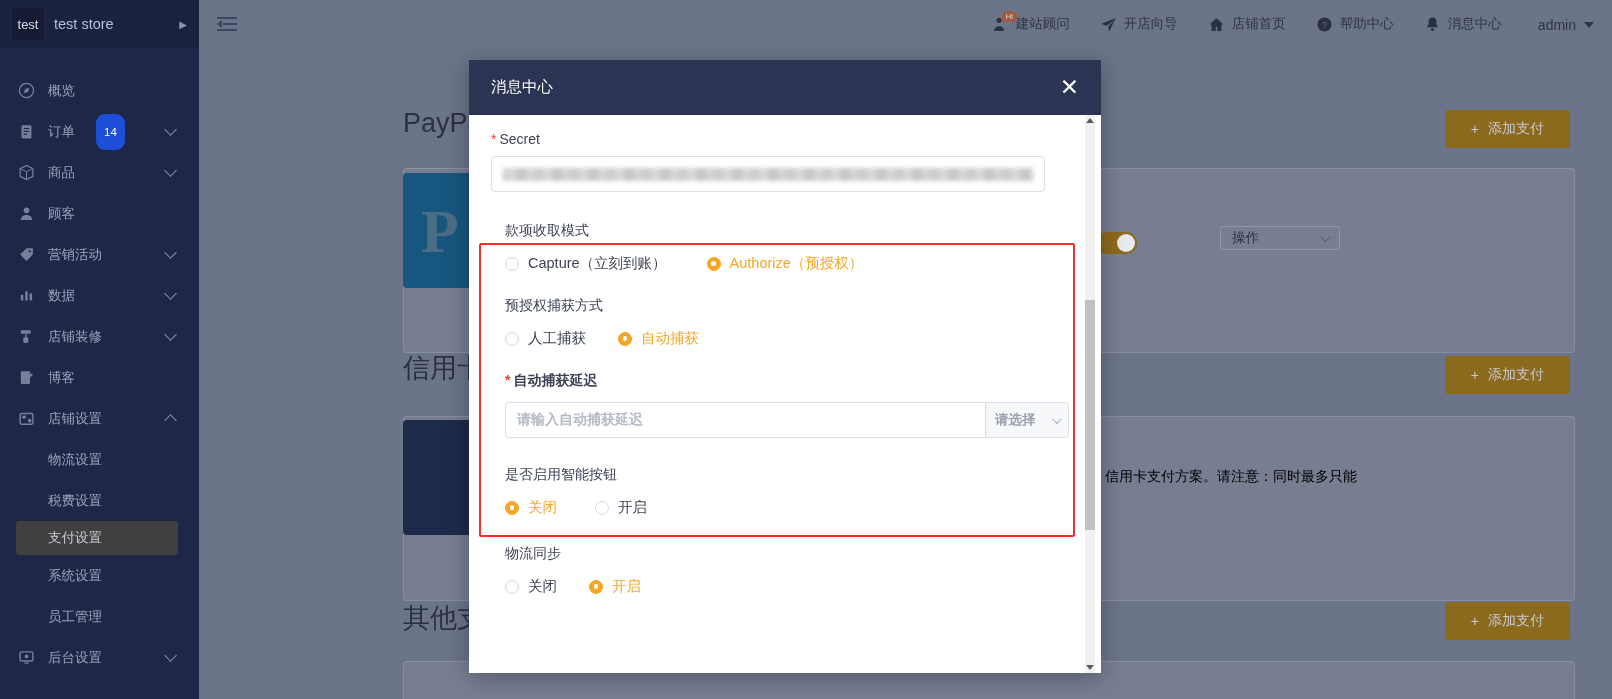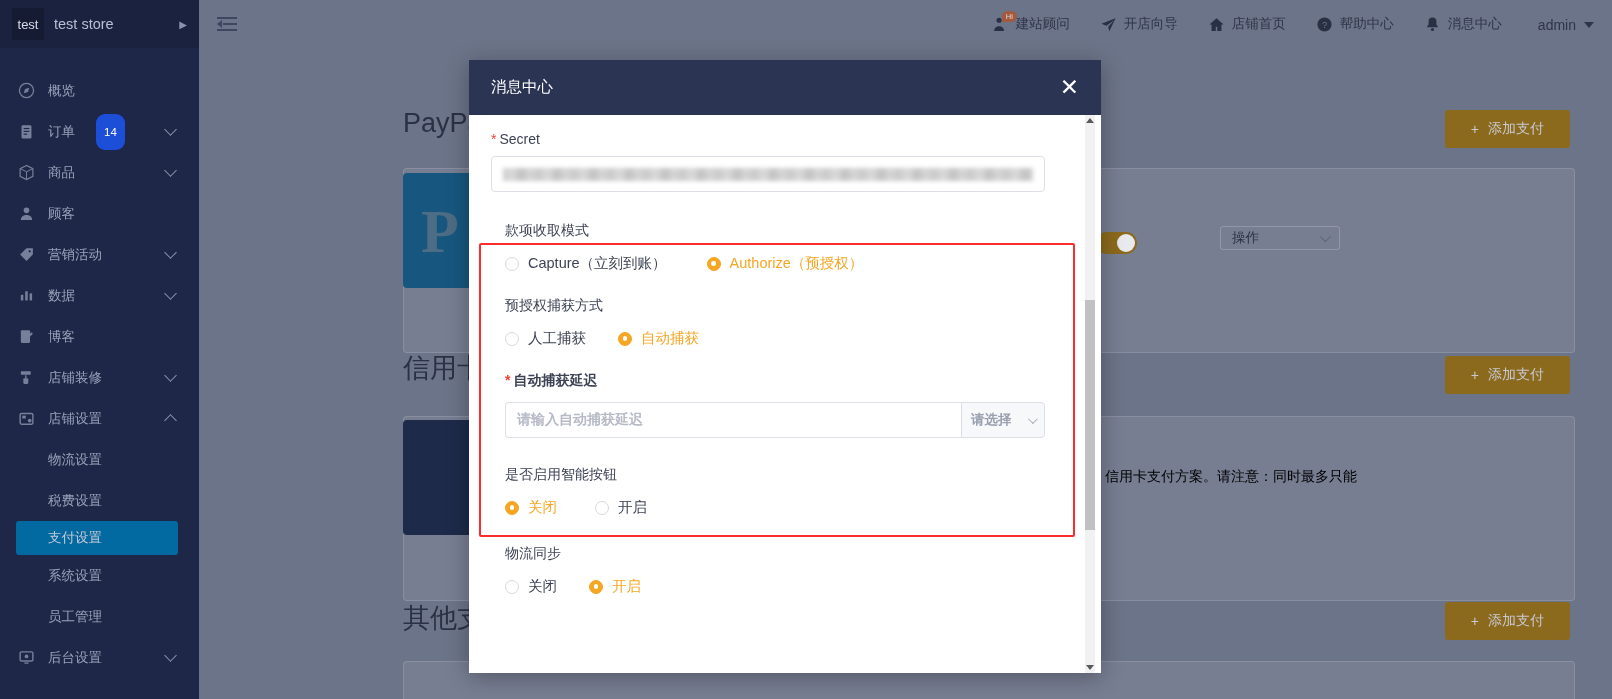--- a/index.html
+++ b/index.html
@@ -48,21 +48,21 @@
     position: absolute; right: 24px; width: 9px; height: 9px;
     border-right: 1.6px solid #8a93ad; border-bottom: 1.6px solid #8a93ad;
     transform: rotate(45deg); top: 14px;
   }
   .chev.up { transform: rotate(-135deg); top: 18px; }
   .sub-item {
     height: 41px; display: flex; align-items: center;
     padding-left: 48px; color: #9aa2ba; font-size: 13.5px;
   }
   .sub-item.active {
-    background: #0369a1; color: #c9cbd6; margin: 0 21px 0 16px;
+    background: #404040; color: #c9cbd6; margin: 0 21px 0 16px;
     border-radius: 3px; height: 34px; padding-left: 32px;
   }
 
   
   .topbar {
     position: absolute; left: 199px; top: 0;
     width: 1413px; height: 48px;
     background: #6c7489;
     display: flex; align-items: center;
   }
@@ -289,37 +289,37 @@
               <rect x="16.4" y="9" width="3.5" height="10"></rect>
             </svg>
           </span>
         <span class="nav-label">数据</span>
         <span class="chev"></span>
       </div>
 
       <div class="nav-item">
         <span class="ic">
             <svg viewBox="0 0 24 24">
-              <rect x="4" y="3" width="13" height="18" rx="1.5"></rect>
-              <path d="M19 6l2 2-7 7-3 1 1-3z" fill="#9aa2ba"></path>
-            </svg>
-          </span>
-        <span class="nav-label">博客</span>
-      </div>
-
-      <div class="nav-item">
-        <span class="ic">
-            <svg viewBox="0 0 24 24">
               <rect x="4" y="3" width="14" height="5" rx="1"></rect>
               <rect x="10" y="9" width="2" height="4"></rect>
               <rect x="7.5" y="13" width="7" height="8" rx="1.5"></rect>
             </svg>
           </span>
         <span class="nav-label">店铺装修</span>
         <span class="chev"></span>
+      </div>
+
+      <div class="nav-item">
+        <span class="ic">
+            <svg viewBox="0 0 24 24">
+              <rect x="4" y="3" width="13" height="18" rx="1.5"></rect>
+              <path d="M19 6l2 2-7 7-3 1 1-3z" fill="#9aa2ba"></path>
+            </svg>
+          </span>
+        <span class="nav-label">博客</span>
       </div>
 
       <div class="nav-item">
         <span class="ic">
             <svg viewBox="0 0 24 24">
               <rect x="3" y="5" width="18" height="15" rx="2" fill="none" stroke="#9aa2ba" stroke-width="2"></rect>
               <rect x="6" y="8" width="5" height="4"></rect>
               <circle cx="16.5" cy="15" r="2.6"></circle>
             </svg>
           </span>
@@ -492,21 +492,21 @@
             <span class="rdot on"></span>
             <span>自动捕获</span>
           </label>
         </div>
       </div>
 
       <div class="grp" style="margin-top:24px;padding-left:14px;font-weight:bold;">
         <div class="fld-label">
           <span class="req-star">*</span><span>自动捕获延迟</span>
         </div>
-        <div class="inp-group" style="margin-right:24px;">
+        <div class="inp-group" style="">
           <div class="main">请输入自动捕获延迟</div>
           <div class="sel-side">
             <span>请选择</span>
             <span class="dc"></span>
           </div>
         </div>
       </div>
 
       <div class="grp" style="margin-top:28px;padding-left:14px;">
         <div class="fld-label">是否启用智能按钮</div>

